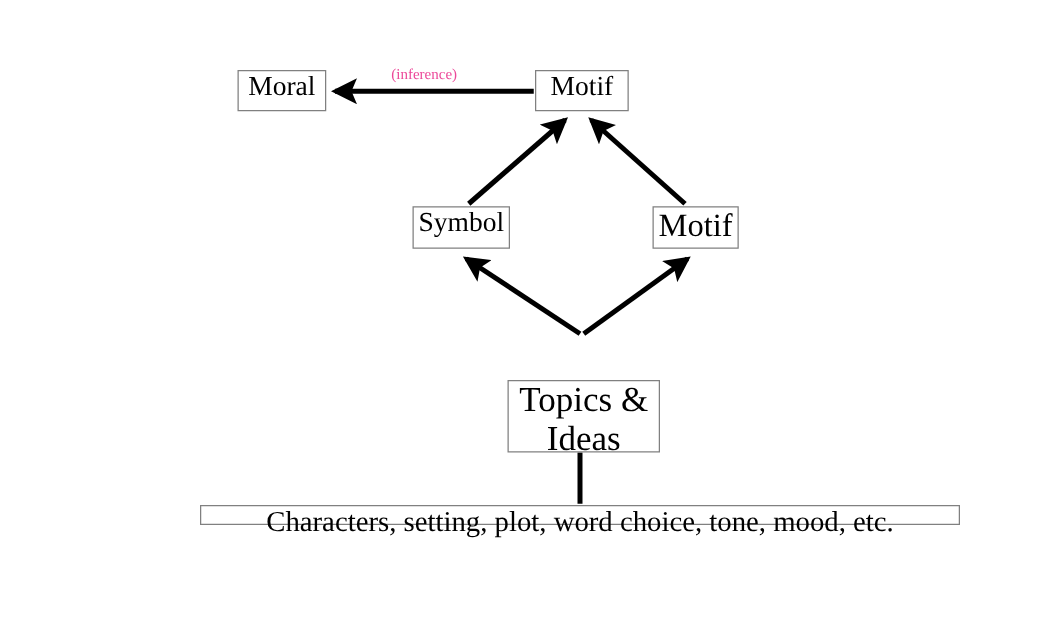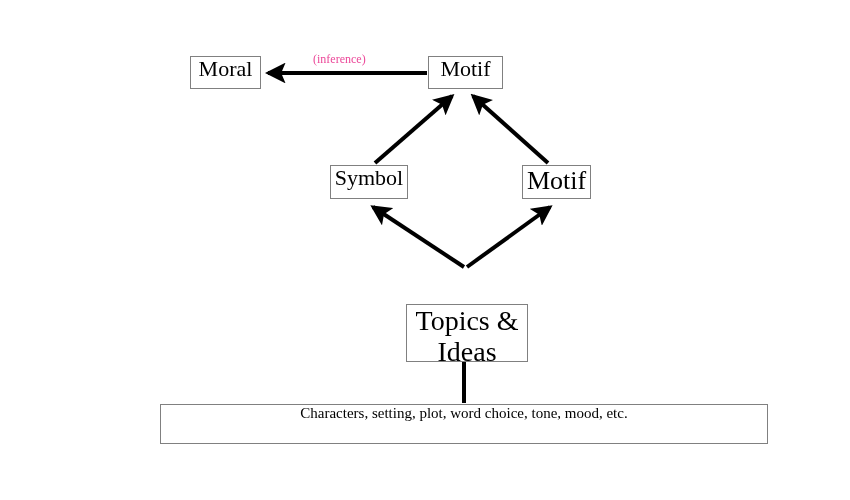--- a/index.html
+++ b/index.html
@@ -40,21 +40,21 @@
     display: block;
     white-space: pre-line;
   }
 
   
   #node-moral   { left: 190px; top: 56px;  width: 71px;  height: 33px; font-size: 22px; }
   #node-theme   { left: 428px; top: 56px;  width: 75px;  height: 33px; font-size: 22px; }
   #node-symbol  { left: 330px; top: 165px; width: 78px;  height: 34px; font-size: 22px; }
   #node-motif   { left: 522px; top: 165px; width: 69px;  height: 34px; font-size: 26px; }
   #node-topics  { left: 406px; top: 268px; width: 122px; height: 58px; font-size: 28px; margin-top: 36px; }
-  #node-foundation { left: 160px; top: 404px; width: 608px; height: 40px; font-size: 15px; }
+  #node-foundation { left: 160px; top: 404px; width: 608px; height: 16px; font-size: 23px; }
 
   .edge-caption {
     position: absolute;
     color: #ec4899;
     font-family: "Liberation Serif", "DejaVu Serif", serif;
     font-size: 12px;
     white-space: nowrap;
     z-index: 3;
   }
   #caption-inference { left: 313px; top: 52px; }

